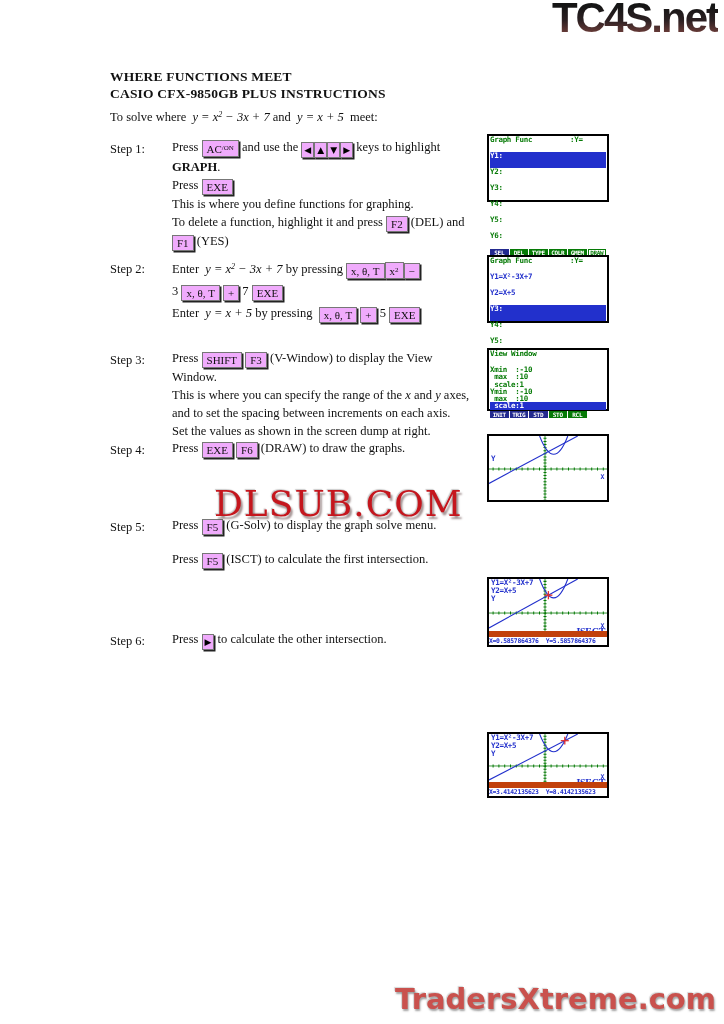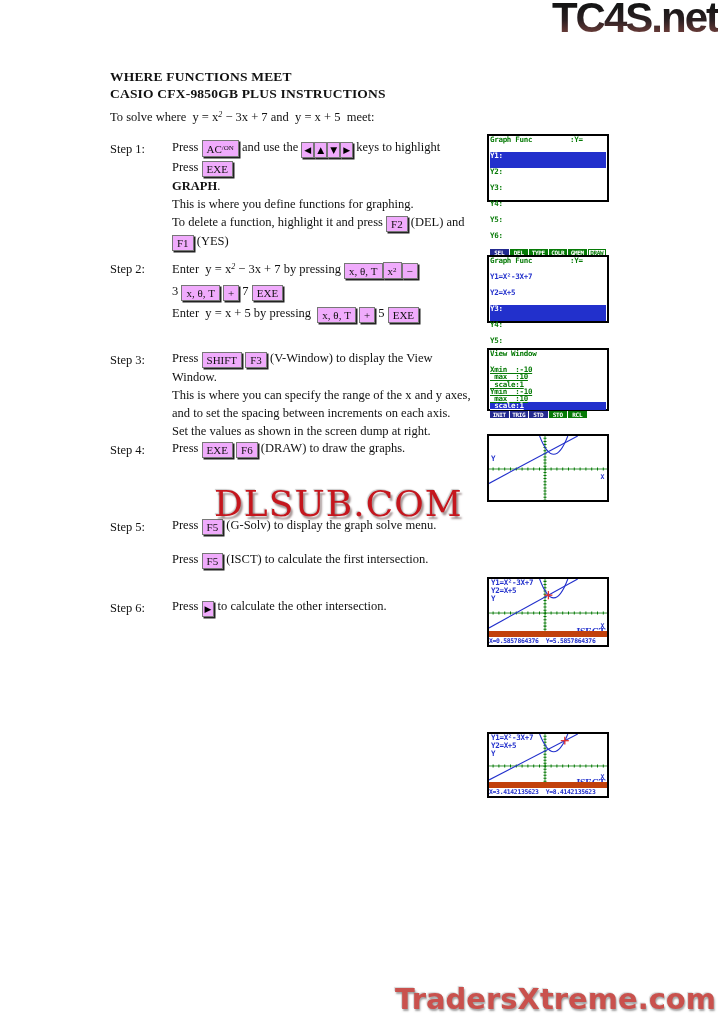--- a/index.html
+++ b/index.html
@@ -27,35 +27,35 @@
 
   
   .step{position:absolute;left:110px;}
   .step-label{font-size:12.5px;}
   .step-body{position:absolute;left:62px;top:-1px;width:360px;font-size:12.5px;}
   .line{white-space:pre;line-height:18px;min-height:18px;}
   #step2 .line{margin-bottom:3px;}
   #step5 .line + .line{margin-top:15px;}
   .txt{}
   .bold{font-weight:bold;}
-  .math{margin-top:20px;}
+  .math{font-style:italic;margin-top:20px;}
   .supm{font-style:italic;font-size:8px;vertical-align:4px;}
   .key{display:inline-block;background:#f0abfc;border:1px solid #777;box-shadow:1.5px 1.5px 0 #222;
        font-family:"Liberation Serif", serif;font-weight:normal;font-size:11px;line-height:12px;
        padding:1px 4px;margin:0 0;vertical-align:-2px;white-space:pre;}
   .key sup{font-size:7px;vertical-align:3px;}
   .key.arrow{font-family:"DejaVu Sans", sans-serif;font-size:9px;padding:1px 2px;color:#000;}
 
   
   .screen{position:absolute;left:487px;width:122px;border:2px solid #000;background:#fff;
           box-sizing:border-box;font-family:"DejaVu Sans Mono", monospace;font-weight:bold;}
   .scr-pad{padding:0 1px;}
   .scr-header{font-size:7.5px;line-height:8px;height:16px;white-space:pre;letter-spacing:-.3px;}
   .scr-row{font-size:7.5px;line-height:8px;height:16px;white-space:pre;letter-spacing:-.3px;}
-  .compact .scr-row{line-height:7.3px;height:7.3px;text-decoration:underline;}
+  .compact .scr-row{line-height:7.3px;height:7.3px;}
   .g{color:#067a06;}
   .b{color:#2230cc;}
   .hl{background:#2230cc;color:#fff;}
   .scr-menu{display:flex;gap:1px;height:7px;margin-top:1px;}
   .mi{flex:1;text-align:center;font-size:6px;line-height:7px;letter-spacing:-.3px;overflow:hidden;}
   .mi.navy{background:#232a8f;color:#fff;}
   .mi.green{background:#067a06;color:#fff;}
   .mi.outline{background:#fff;color:#067a06;box-shadow:inset 0 0 0 1px #067a06;}
   .mi.empty{background:transparent;}
 
@@ -88,22 +88,22 @@
   <div class="header">
     <div class="title">WHERE FUNCTIONS MEET</div>
     <div class="title">CASIO CFX-9850GB PLUS INSTRUCTIONS</div>
     <div class="intro"><div class="line"><span class="txt">To solve where  </span><span class="math">y = x</span><sup class="supm">2</sup><span class="math"> − 3x + 7</span><span class="txt"> and  </span><span class="math">y = x + 5</span><span class="txt">  meet:</span></div></div>
   </div>
 
   <div class="step" id="step1" style="top:139px">
     <span class="step-label">Step 1:</span>
     <div class="step-body">
         <div class="line"><span class="txt">Press </span><span class="key">AC<sup>/ON</sup></span><span class="txt"> and use the </span><span class="key arrow">◀</span><span class="key arrow">▲</span><span class="key arrow">▼</span><span class="key arrow">▶</span><span class="txt"> keys to highlight</span></div>
+        <div class="line"><span class="bold">GRAPH</span><span class="txt">.</span></div>
         <div class="line"><span class="txt">Press </span><span class="key">EXE</span></div>
-        <div class="line"><span class="bold">GRAPH</span><span class="txt">.</span></div>
         <div class="line"><span class="txt">This is where you define functions for graphing.</span></div>
         <div class="line"><span class="txt">To delete a function, highlight it and press </span><span class="key">F2</span><span class="txt"> (DEL) and</span></div>
         <div class="line"><span class="key">F1</span><span class="txt"> (YES)</span></div>
       </div>
   </div>
 
   <div class="step" id="step2" style="top:259px">
     <span class="step-label">Step 2:</span>
     <div class="step-body">
         <div class="line"><span class="txt">Enter  </span><span class="math">y = x</span><sup class="supm">2</sup><span class="math"> − 3x + 7</span><span class="txt"> by pressing </span><span class="key">x, θ, T</span><span class="key">x<sup>2</sup></span><span class="key">−</span></div>
@@ -131,21 +131,21 @@
   </div>
 
   <div class="step" id="step5" style="top:517px">
     <span class="step-label">Step 5:</span>
     <div class="step-body">
         <div class="line"><span class="txt">Press </span><span class="key">F5</span><span class="txt"> (G-Solv) to display the graph solve menu.</span></div>
         <div class="line"><span class="txt">Press </span><span class="key">F5</span><span class="txt"> (ISCT) to calculate the first intersection.</span></div>
       </div>
   </div>
 
-  <div class="step" id="step6" style="top:598px">
+  <div class="step" id="step6" style="top:631px">
     <span class="step-label">Step 6:</span>
     <div class="step-body">
         <div class="line"><span class="txt">Press </span><span class="key arrow">▶</span><span class="txt"> to calculate the other intersection.</span></div>
       </div>
   </div>
 
   <div class="screen" id="scr1">
     <div class="scr-pad">
       <div class="scr-header g">Graph Func         :Y=</div>
       <div>

